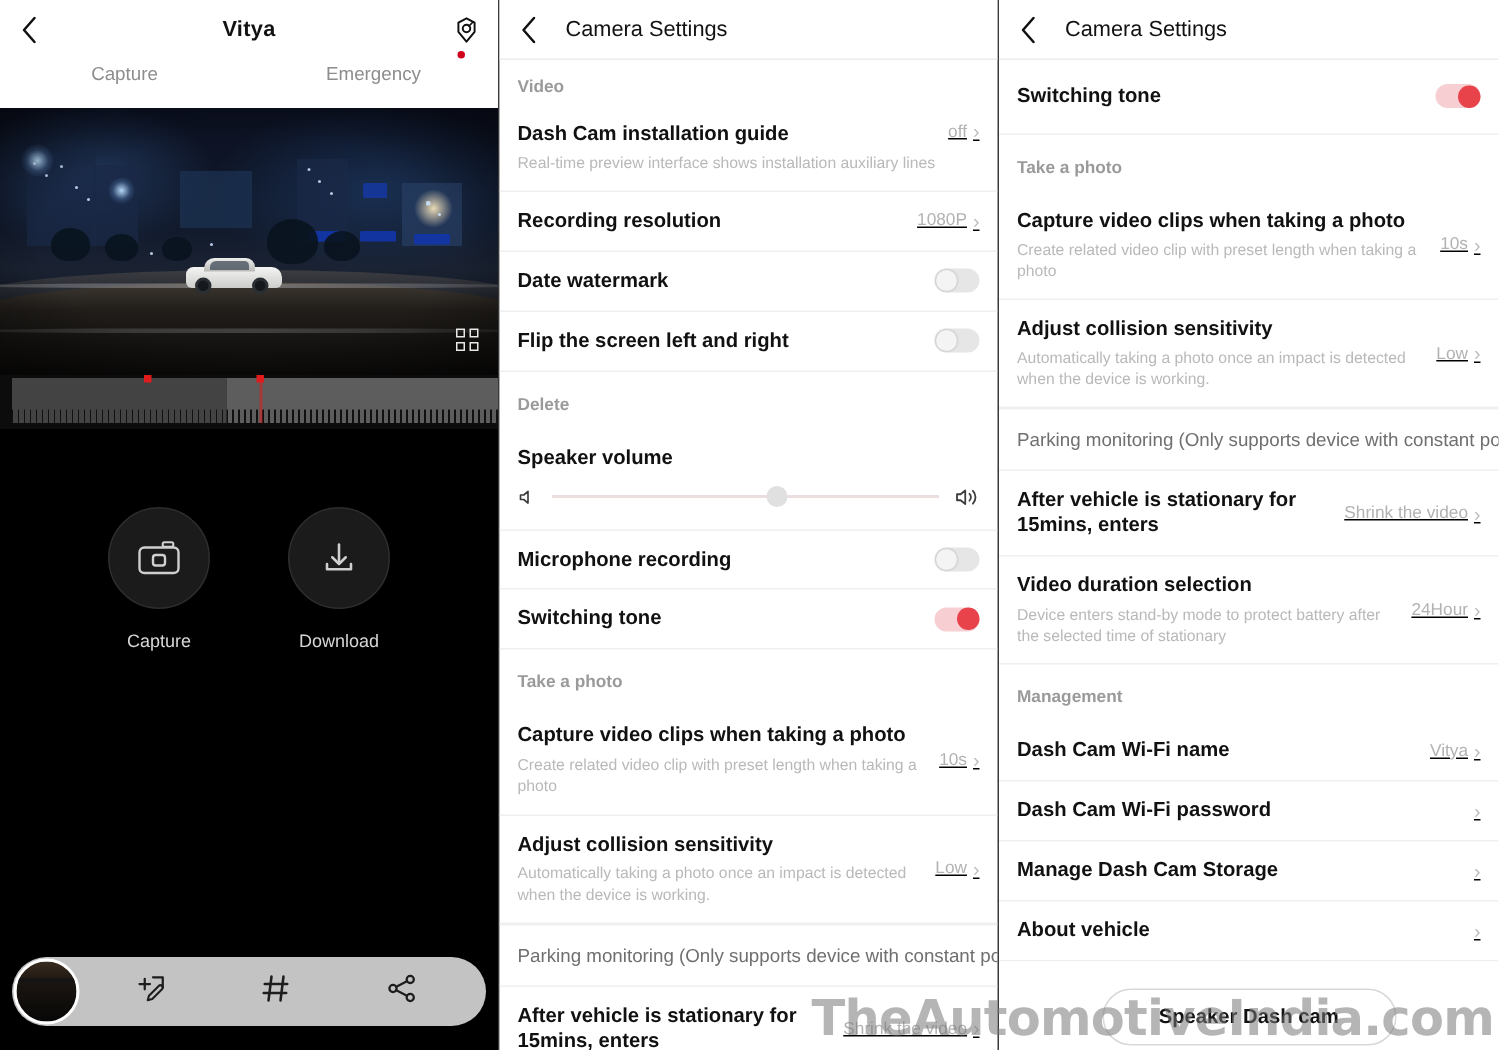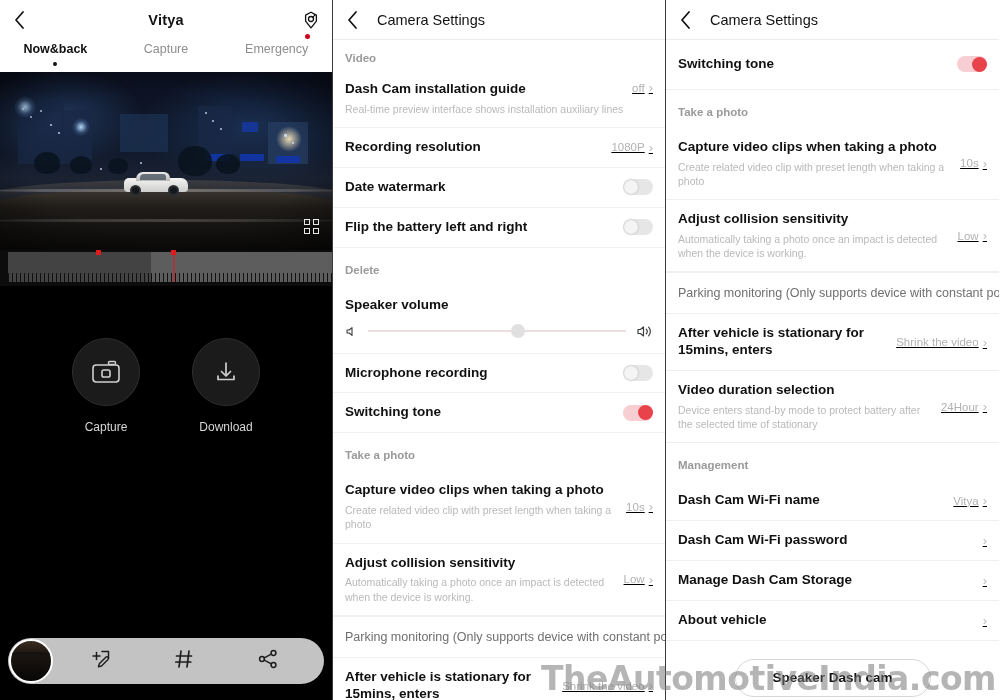--- a/index.html
+++ b/index.html
@@ -175,24 +175,20 @@
       <div class="p1-gear">
         <svg width="20" height="20" viewBox="0 0 20 20" fill="none">
           <path d="M10 2.2l5.4 2.9v6.1L10 17.8 4.6 11.2V5.1z" stroke="#111" stroke-width="1.3" stroke-linejoin="round"></path>
           <circle cx="10" cy="9" r="2.5" stroke="#111" stroke-width="1.3"></circle>
           <path d="M11.6 7.4L14 5" stroke="#111" stroke-width="1.1" stroke-linecap="round"></path>
         </svg>
       </div>
     </div>
 
     <div class="p1-tabs">
-      <div class="p1-tab active">
-        <span>Now&amp;back</span>
-        <div class="tab-dot"></div>
-      </div>
       <div class="p1-tab">
         <span>Capture</span>
       </div>
       <div class="p1-tab">
         <div class="tab-badge"></div>
         <span>Emergency</span>
       </div>
     </div>
 
     <div class="cam">
@@ -359,21 +355,21 @@
       </div>
       <div class="row-right mid-align">
         <div class="toggle">
             <div class="knob"></div>
           </div>
       </div>
     </div>
 
     <div class="row">
       <div class="row-main">
-        <div class="row-title">Flip the battery left and right</div>
+        <div class="row-title">Flip the screen left and right</div>
       </div>
       <div class="row-right mid-align">
         <div class="toggle">
             <div class="knob"></div>
           </div>
       </div>
     </div>
 
     <div class="sec-label tall">Delete</div>
 

